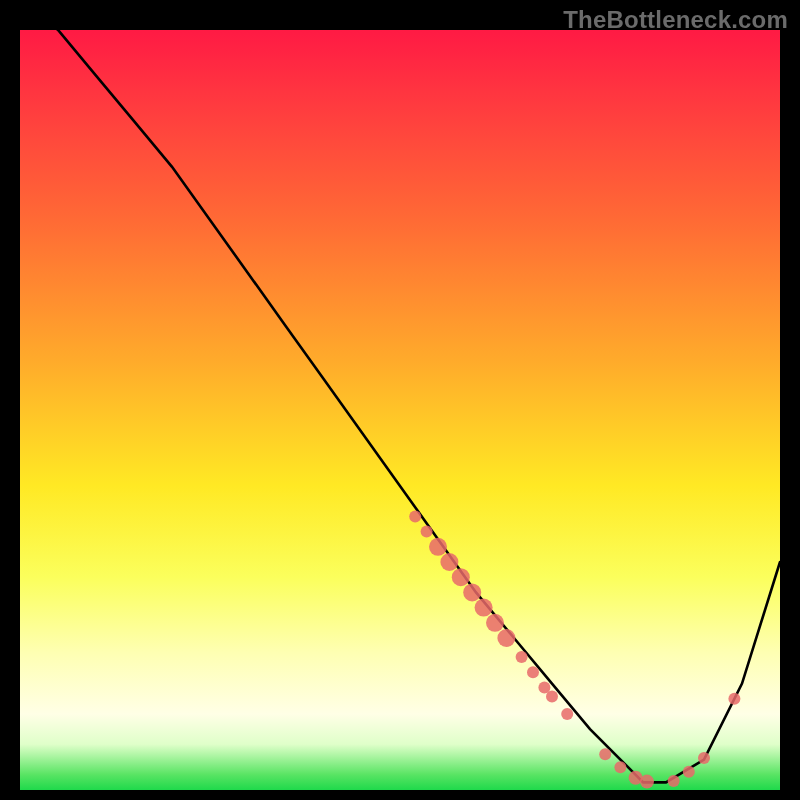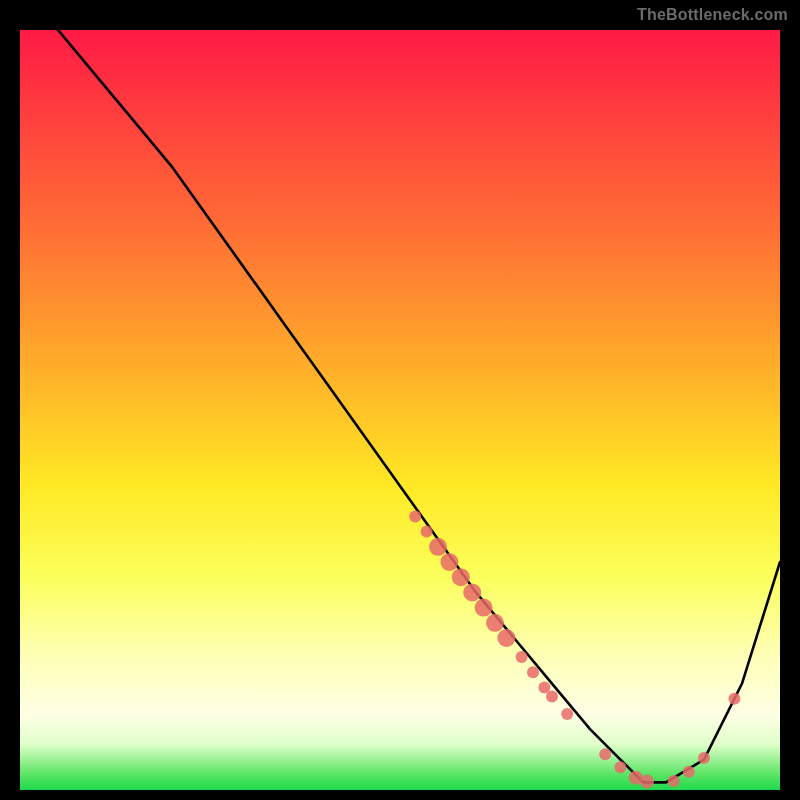--- a/index.html
+++ b/index.html
@@ -43,21 +43,21 @@
       #dfffc9 94%,
       #58e463 98%,
       #1fd94b 100%
     );
   }
   .watermark {
     position: absolute;
     top: 6px;
     right: 12px;
     font-family: Arial, Helvetica, sans-serif;
-    font-size: 16px;
+    font-size: 24px;
     font-weight: 600;
     color: #6b6b6b;
     letter-spacing: 0.2px;
     user-select: none;
   }
   svg.curve {
     position: absolute;
     left: 0;
     top: 0;
     width: 760px;

